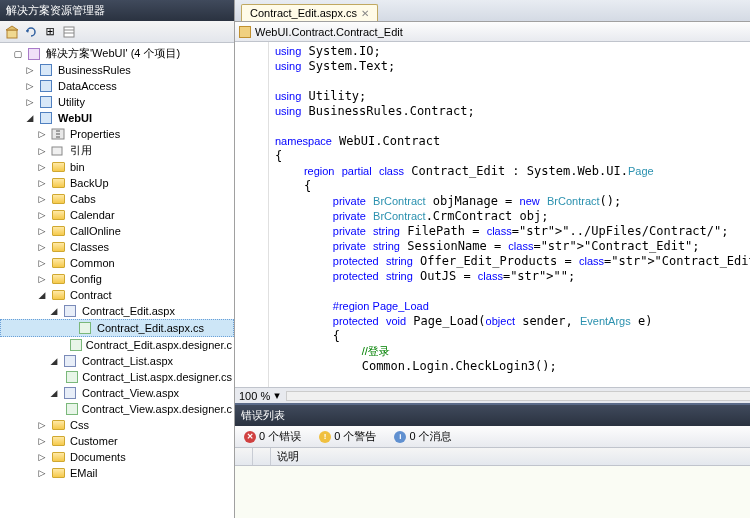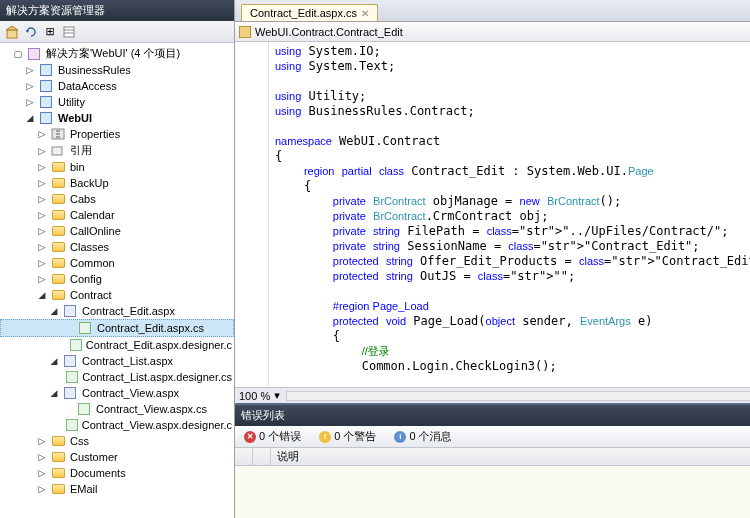--- a/index.html
+++ b/index.html
@@ -281,29 +281,20 @@
             </span>
             <span class="nlabel">Contract_View.aspx</span>
           </div>
         </li>
       <li>
           <div class="node d5">
             <span class="toggle"></span>
             <span class="nicon">
               <span class="csfile"></span>
             </span>
-            <span class="nlabel">Contract_View.aspx.cs</span>
-          </div>
-        </li>
-      <li>
-          <div class="node d5">
-            <span class="toggle"></span>
-            <span class="nicon">
-              <span class="csfile"></span>
-            </span>
             <span class="nlabel">Contract_View.aspx.designer.c</span>
           </div>
         </li>
       <li>
           <div class="node d3">
             <span class="toggle">▷</span>
             <span class="nicon">
               <span class="folder"></span>
             </span>
             <span class="nlabel">Css</span>

